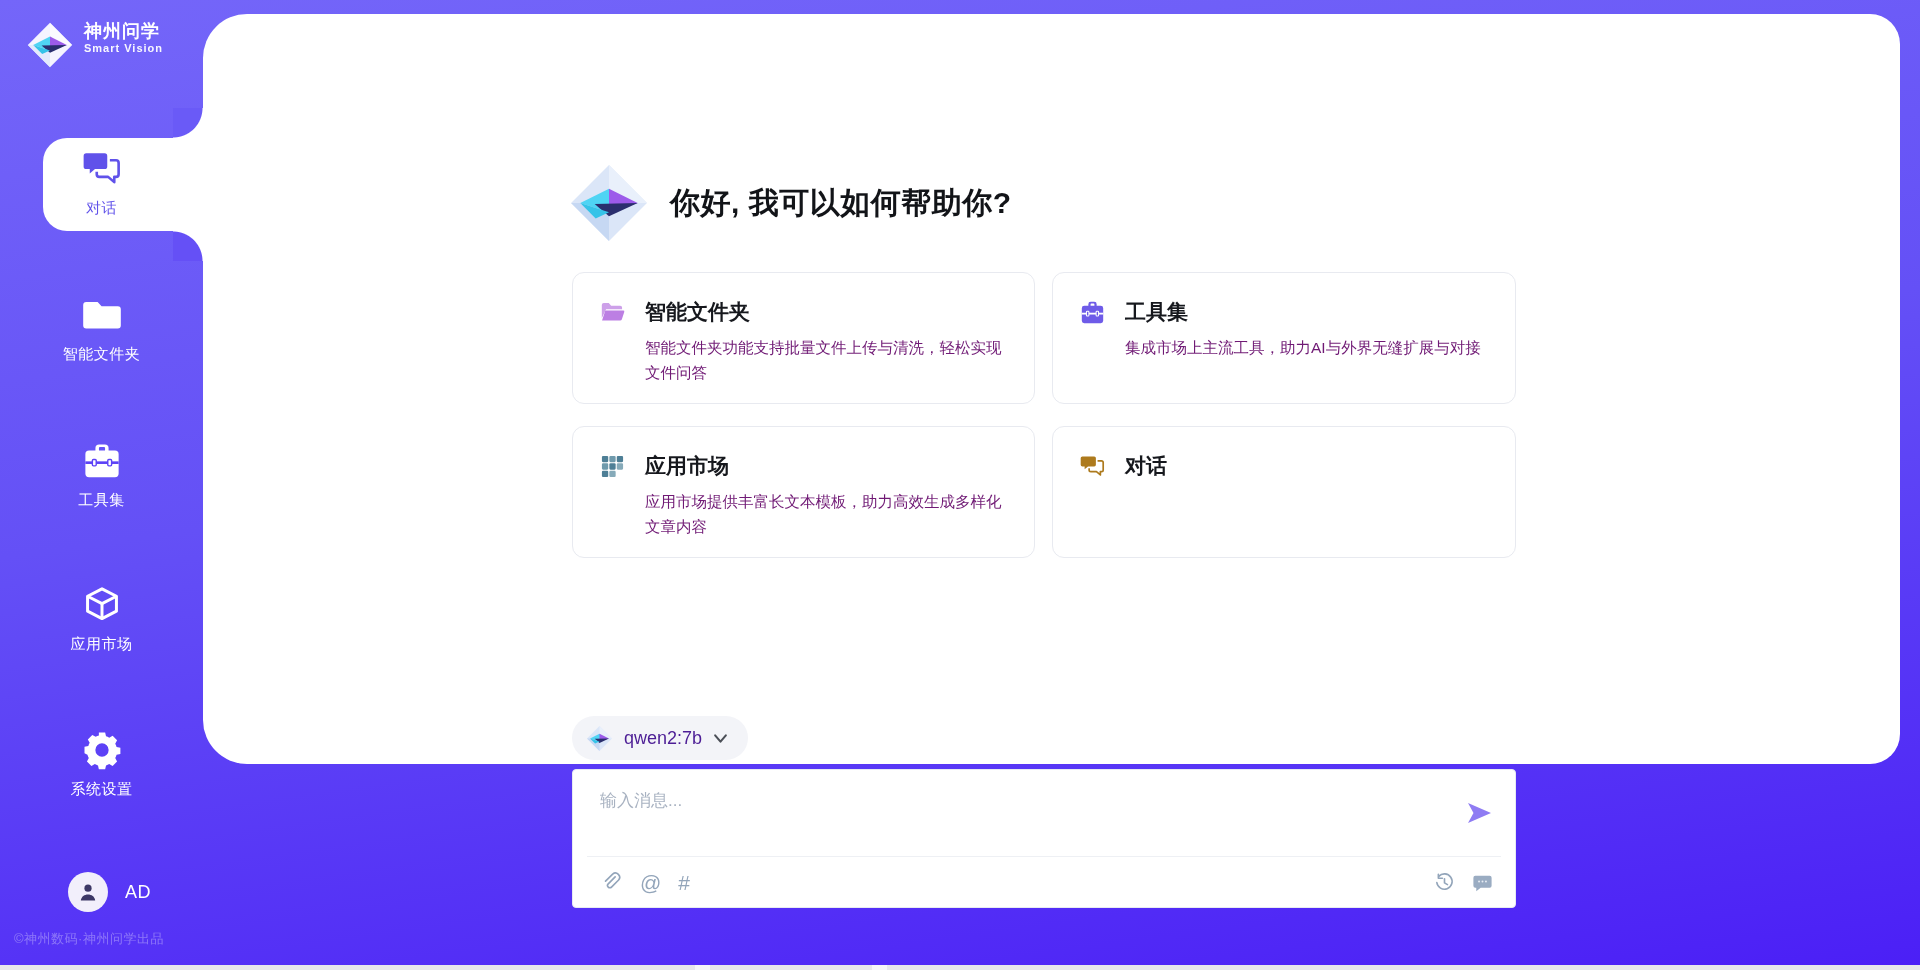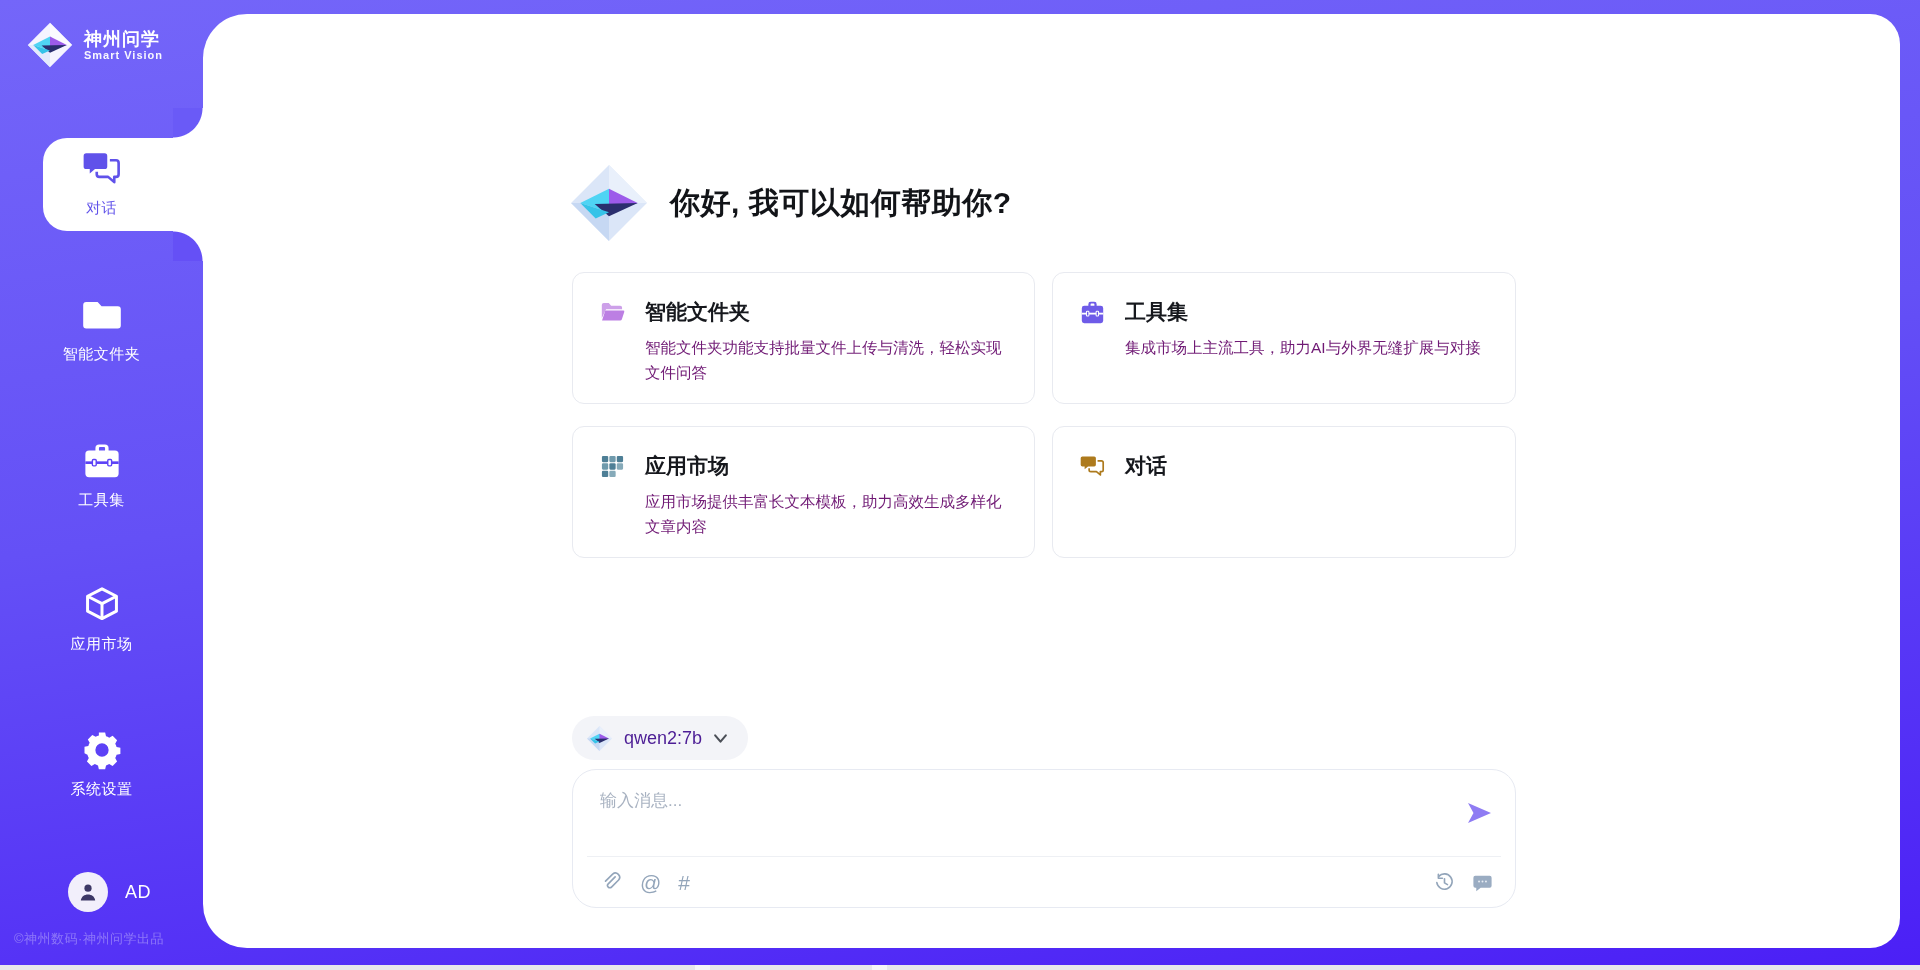--- a/index.html
+++ b/index.html
@@ -6,27 +6,27 @@
   html,body { width:1920px; height:970px; overflow:hidden; }
   body {
     font-family:"Liberation Sans","DejaVu Sans",sans-serif;
     background:linear-gradient(172deg,#7466f9 0%,#6450f6 45%,#4b1ff6 100%);
     position:relative;
   }
   .app { position:absolute; inset:0; }
 
   
   .main-panel {
-    position:absolute; left:203px; top:14px; width:1697px; height:934px;
+    position:absolute; left:203px; top:14px; width:1697px; height:750px;
     background:#ffffff; border-radius:44px 30px 30px 44px;padding-left:48px;
   }
 
   
   .sidebar { position:absolute; left:0; top:0; width:203px; height:970px; }
-  .brand { position:absolute; left:26px; top:21px; display:flex; align-items:center; gap:10px; }
+  .brand { position:absolute; left:26px; top:21px; display:flex; gap:10px; }
   .brand-logo { width:48px; height:48px; }
   .brand-name { color:#fff; font-size:18px; font-weight:700; letter-spacing:1px; line-height:1.15; }
   .brand-sub { color:#fff; font-size:11px; letter-spacing:1px; opacity:.95;font-weight:bold; }
 
   .active-tab {
     position:absolute; left:43px; top:138px; width:160px; height:93px;
     background:#fff; border-radius:24px 0 0 24px;
   }
   .tab-curve { position:absolute; width:30px; height:30px; left:173px; }
   .tab-curve.top    { top:108px; background:radial-gradient(circle 30px at 0 0,   #6a5af7 29px, #ffffff 30px); }
@@ -65,21 +65,21 @@
   .model-pill {
     position:absolute; left:0; top:702px; height:44px; border-radius:22px;
     background:#f3f4f8; display:inline-flex; align-items:center; gap:11px;
     padding:0 20px 0 14px; cursor:pointer;
   }
   .pill-logo { width:27px; height:27px; }
   .pill-label { font-size:18px; color:#4c1d95; }
 
   .composer {
     position:absolute; left:0; top:755px; width:944px; height:139px;
-    border:1.5px solid #e7eaf2; border-radius:24px; background:#fff;
+    border:1.5px solid #e7eaf2; border-radius:4px; background:#fff;
   }
   .composer-input {
     position:absolute; left:27px; top:16px; width:840px; height:30px;
     border:none; outline:none; font-size:17px; color:#333;
     font-family:"Liberation Sans","DejaVu Sans",sans-serif; background:transparent;
   }
   .composer-input::placeholder { color:#a8b2c1; }
   .send-btn { position:absolute; right:23px; top:31px; width:26px; height:24px; cursor:pointer; }
   .composer-divider { position:absolute; left:14px; right:14px; top:86px; height:1px; background:#eef0f4; }
   .composer-toolbar {

